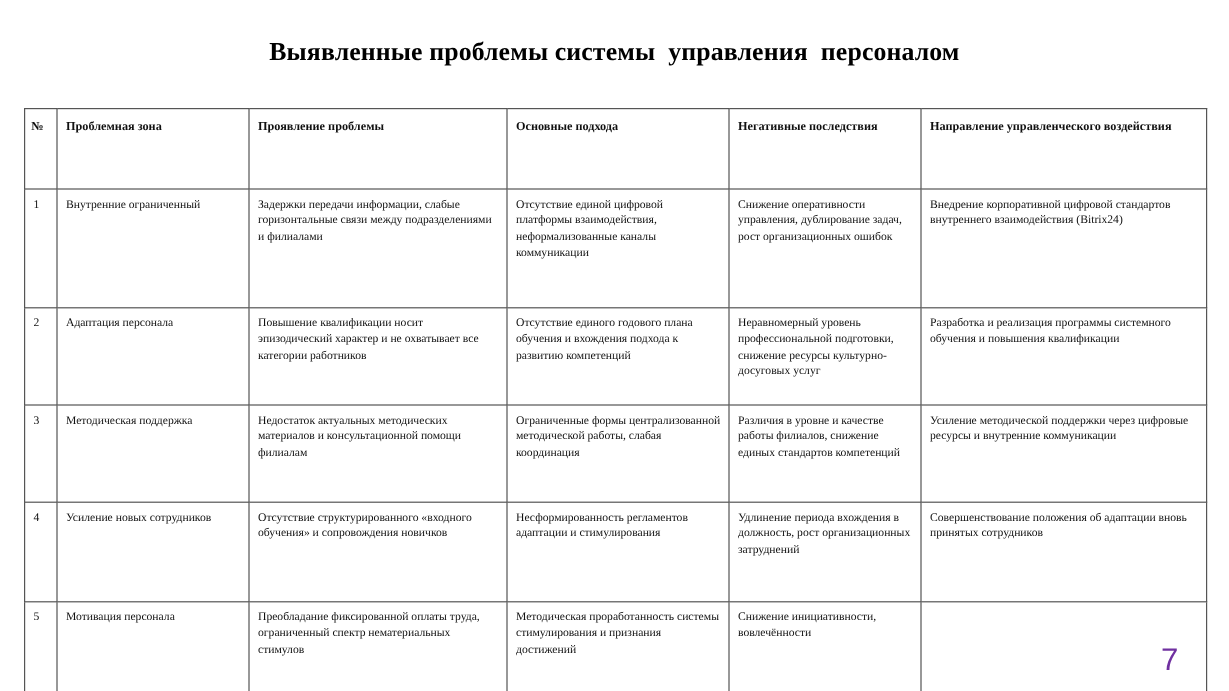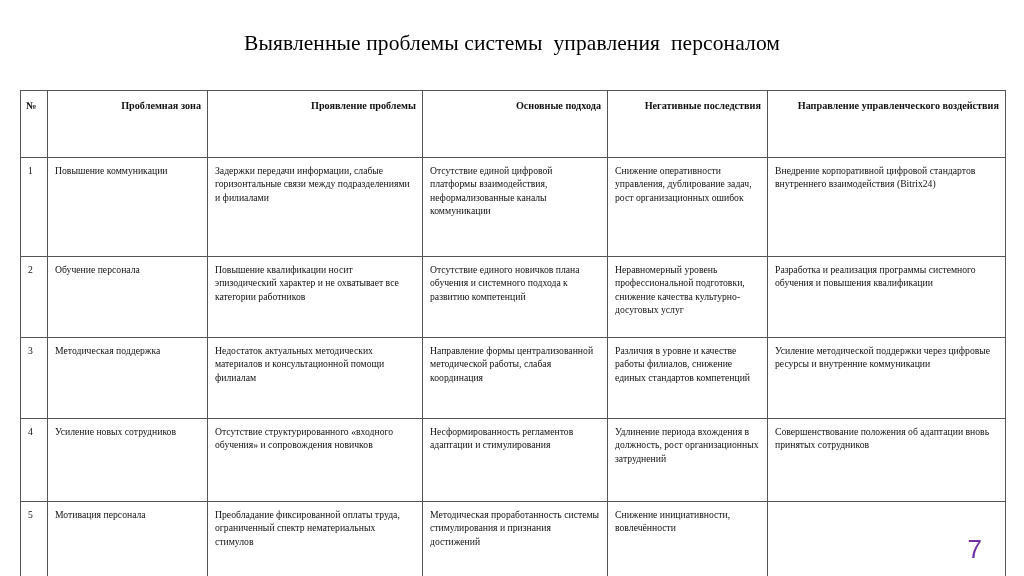--- a/index.html
+++ b/index.html
@@ -23,21 +23,21 @@
   }
   .title-block {
     position: absolute;
     top: 30px;
     left: 62px;
     width: 900px;
     text-align: center;
   }
   .title-line {
     font-family: "Liberation Serif", serif;
-    font-weight: normal;
+    font-weight: bold;
     font-size: 21.5px;
     line-height: 26px;
     letter-spacing: 0.1px;
     color: #000000;
     white-space: pre;
   }
   .table-wrap {
     position: absolute;
     top: 90px;
     left: 20px;
@@ -52,21 +52,21 @@
   table.problems th,
   table.problems td {
     border: 1px solid #555555;
     vertical-align: top;
     padding: 6px 6px 6px 7px;
     font-size: 9.7px;
     line-height: 13.4px;
     color: #111111;
   }
   table.problems thead th {
-    text-align: right;
+    text-align: left;
     font-weight: bold;
     font-size: 10.2px;
     height: 52px;
     vertical-align: top;
     padding-top: 8px;
   }
   table.problems thead th.col-num {
     text-align: left;
     padding-left: 5px;
   }
@@ -126,67 +126,67 @@
           <th>Негативные последствия</th>
           <th>Направление управленческого воздействия</th>
         </tr>
       </thead>
       <tbody>
         <tr class="r1">
           <td>
               <span class="cell-text">1</span>
             </td>
           <td>
-              <span class="cell-text">Повышение коммуникации</span>
+              <span class="cell-text">Внутренние ограниченный</span>
             </td>
           <td>
               <span class="cell-text">Задержки передачи информации, слабые горизонтальные связи между подразделениями и филиалами</span>
             </td>
           <td>
               <span class="cell-text">Отсутствие единой цифровой платформы взаимодействия, неформализованные каналы коммуникации</span>
             </td>
           <td>
               <span class="cell-text">Снижение оперативности управления, дублирование задач, рост организационных ошибок</span>
             </td>
           <td>
               <span class="cell-text">Внедрение корпоративной цифровой стандартов внутреннего взаимодействия (Bitrix24)</span>
             </td>
         </tr>
         <tr class="r2">
           <td>
               <span class="cell-text">2</span>
             </td>
           <td>
-              <span class="cell-text">Обучение персонала</span>
+              <span class="cell-text">Адаптация персонала</span>
             </td>
           <td>
               <span class="cell-text">Повышение квалификации носит эпизодический характер и не охватывает все категории работников</span>
             </td>
           <td>
-              <span class="cell-text">Отсутствие единого новичков плана обучения и системного подхода к развитию компетенций</span>
-            </td>
-          <td>
-              <span class="cell-text">Неравномерный уровень профессиональной подготовки, снижение качества культурно-досуговых услуг</span>
+              <span class="cell-text">Отсутствие единого годового плана обучения и вхождения подхода к развитию компетенций</span>
+            </td>
+          <td>
+              <span class="cell-text">Неравномерный уровень профессиональной подготовки, снижение ресурсы культурно-досуговых услуг</span>
             </td>
           <td>
               <span class="cell-text">Разработка и реализация программы системного обучения и повышения квалификации</span>
             </td>
         </tr>
         <tr class="r3">
           <td>
               <span class="cell-text">3</span>
             </td>
           <td>
               <span class="cell-text">Методическая поддержка</span>
             </td>
           <td>
               <span class="cell-text">Недостаток актуальных методических материалов и консультационной помощи филиалам</span>
             </td>
           <td>
-              <span class="cell-text">Направление формы централизованной методической работы, слабая координация</span>
+              <span class="cell-text">Ограниченные формы централизованной методической работы, слабая координация</span>
             </td>
           <td>
               <span class="cell-text">Различия в уровне и качестве работы филиалов, снижение единых стандартов компетенций</span>
             </td>
           <td>
               <span class="cell-text">Усиление методической поддержки через цифровые ресурсы и внутренние коммуникации</span>
             </td>
         </tr>
         <tr class="r4">
           <td>

